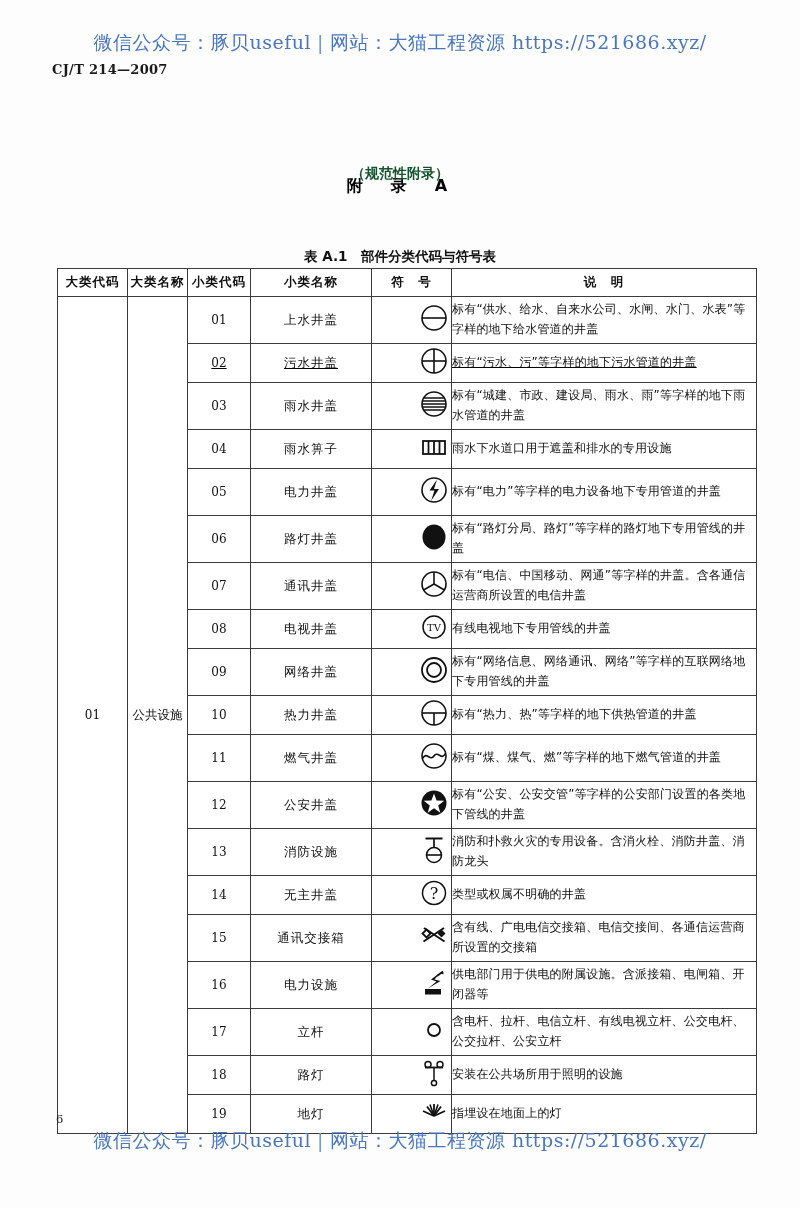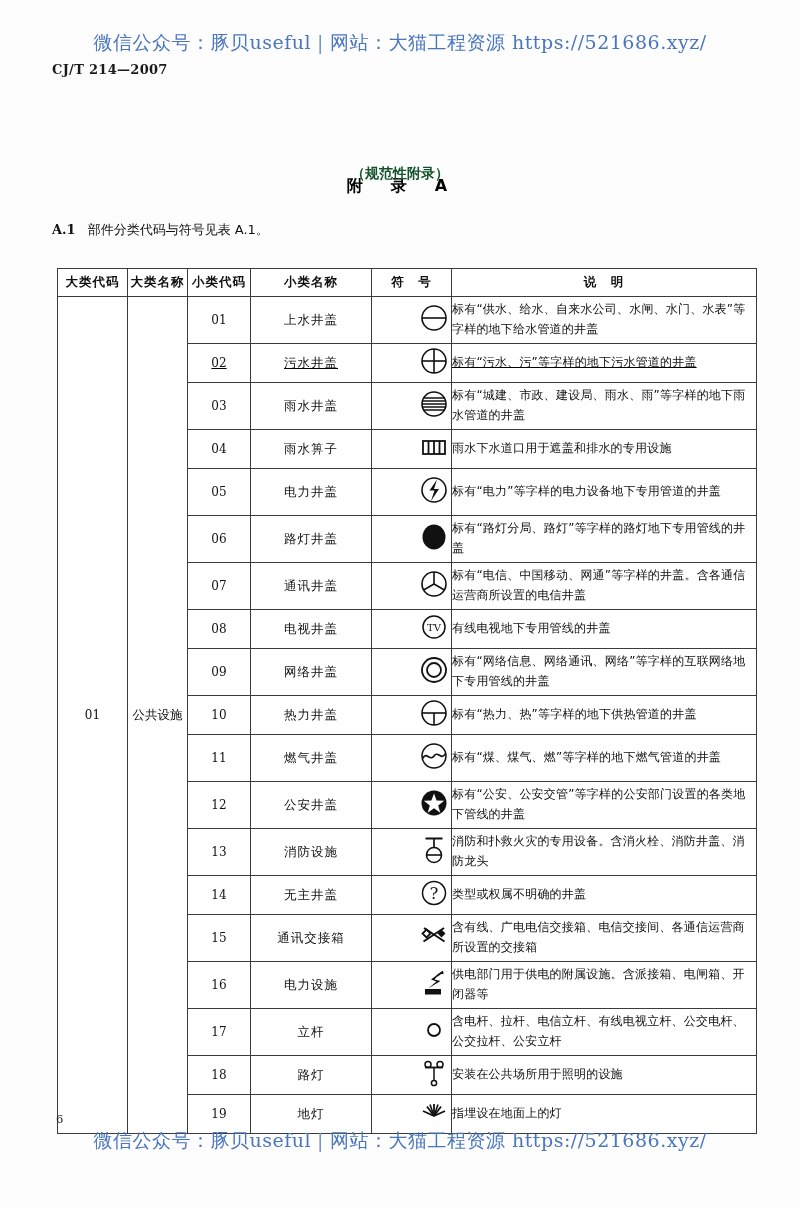--- a/index.html
+++ b/index.html
@@ -151,24 +151,22 @@
 
   <div class="watermark watermark-top">
     <span>微信公众号：豚贝useful</span><span class="wm-sep">|</span><span>网站：大猫工程资源</span>&nbsp;<span class="wm-url">https://521686.xyz/</span>
   </div>
 
   <div class="std-code">CJ/T 214—2007</div>
 
   <div class="appendix-title">附　录　A</div>
   <div class="appendix-sub">（规范性附录）</div>
 
-  <div class="clause">
-    <span class="num">A.1</span><span class="txt">部件分类代码与符号见表 A.1。</span>
-  </div>
-
+
+  <div class="table-caption">表 A.1　部件分类代码与符号表</div>
 
   <div class="tbl-wrap">
     <table class="codes">
       <thead>
         <tr>
           <th class="c1">大类代码</th>
           <th class="c2">大类名称</th>
           <th class="c3">小类代码</th>
           <th class="c4">小类名称</th>
           <th class="c5">符　号</th>

